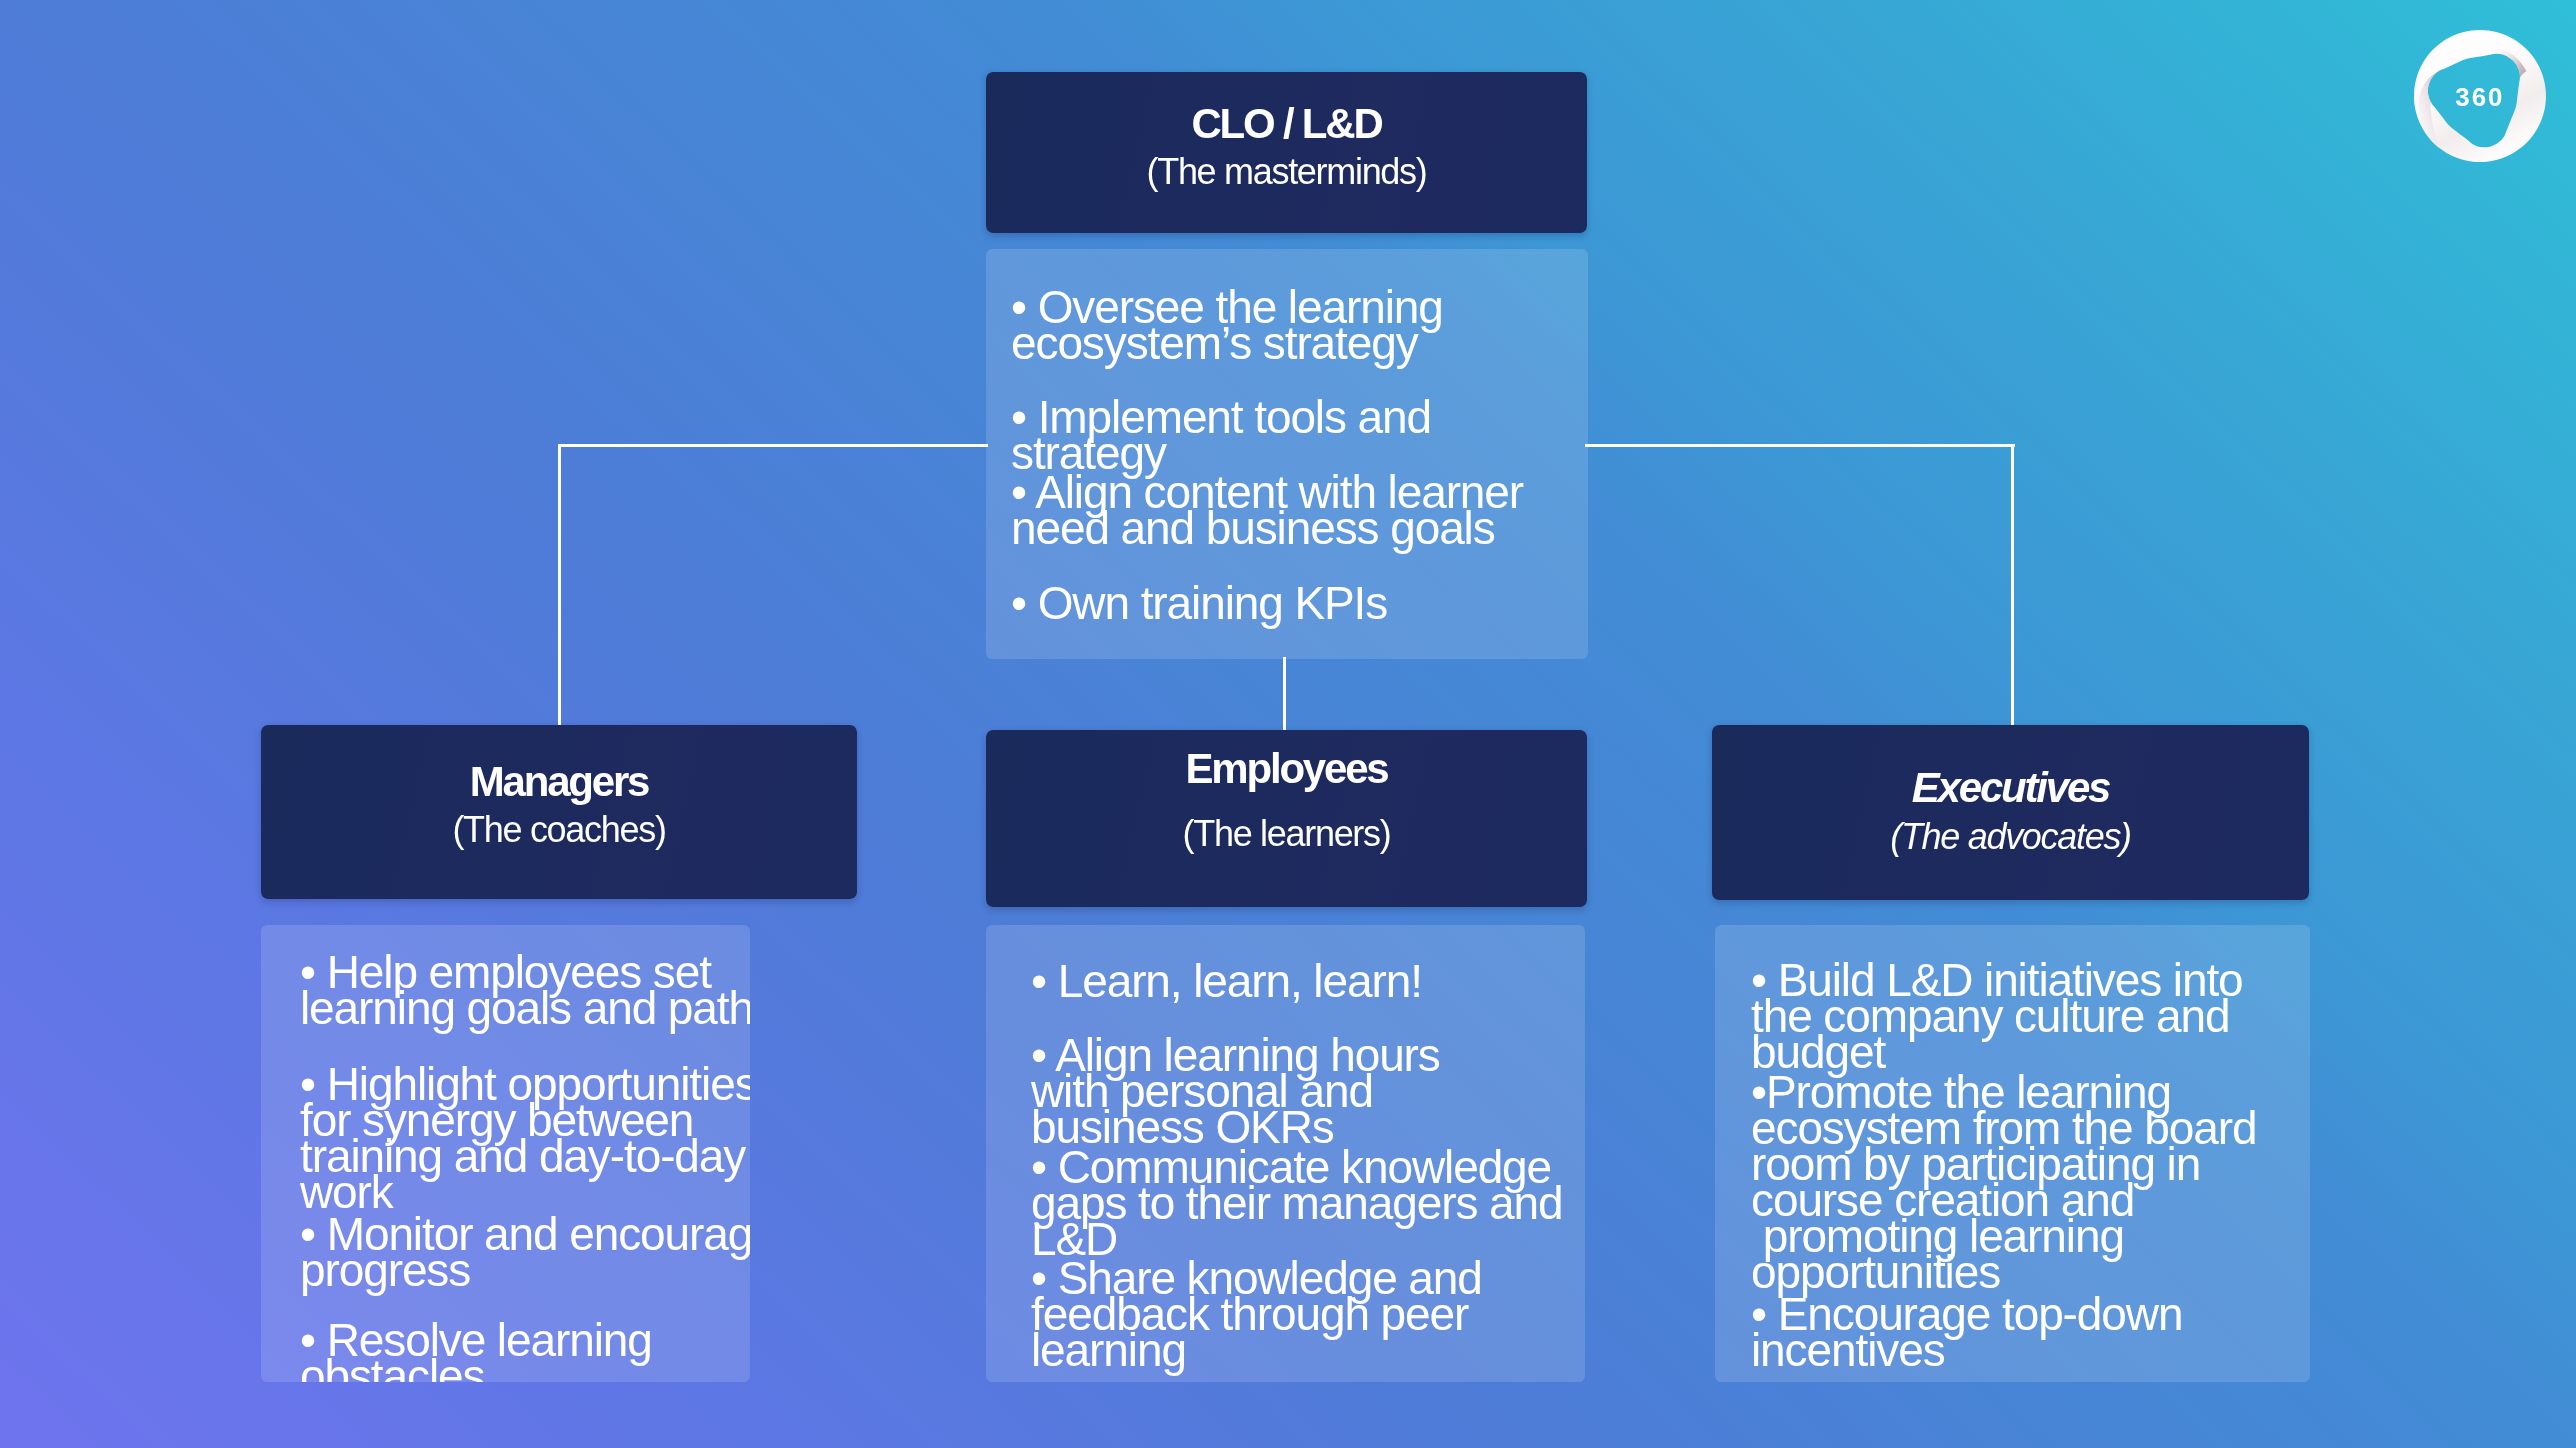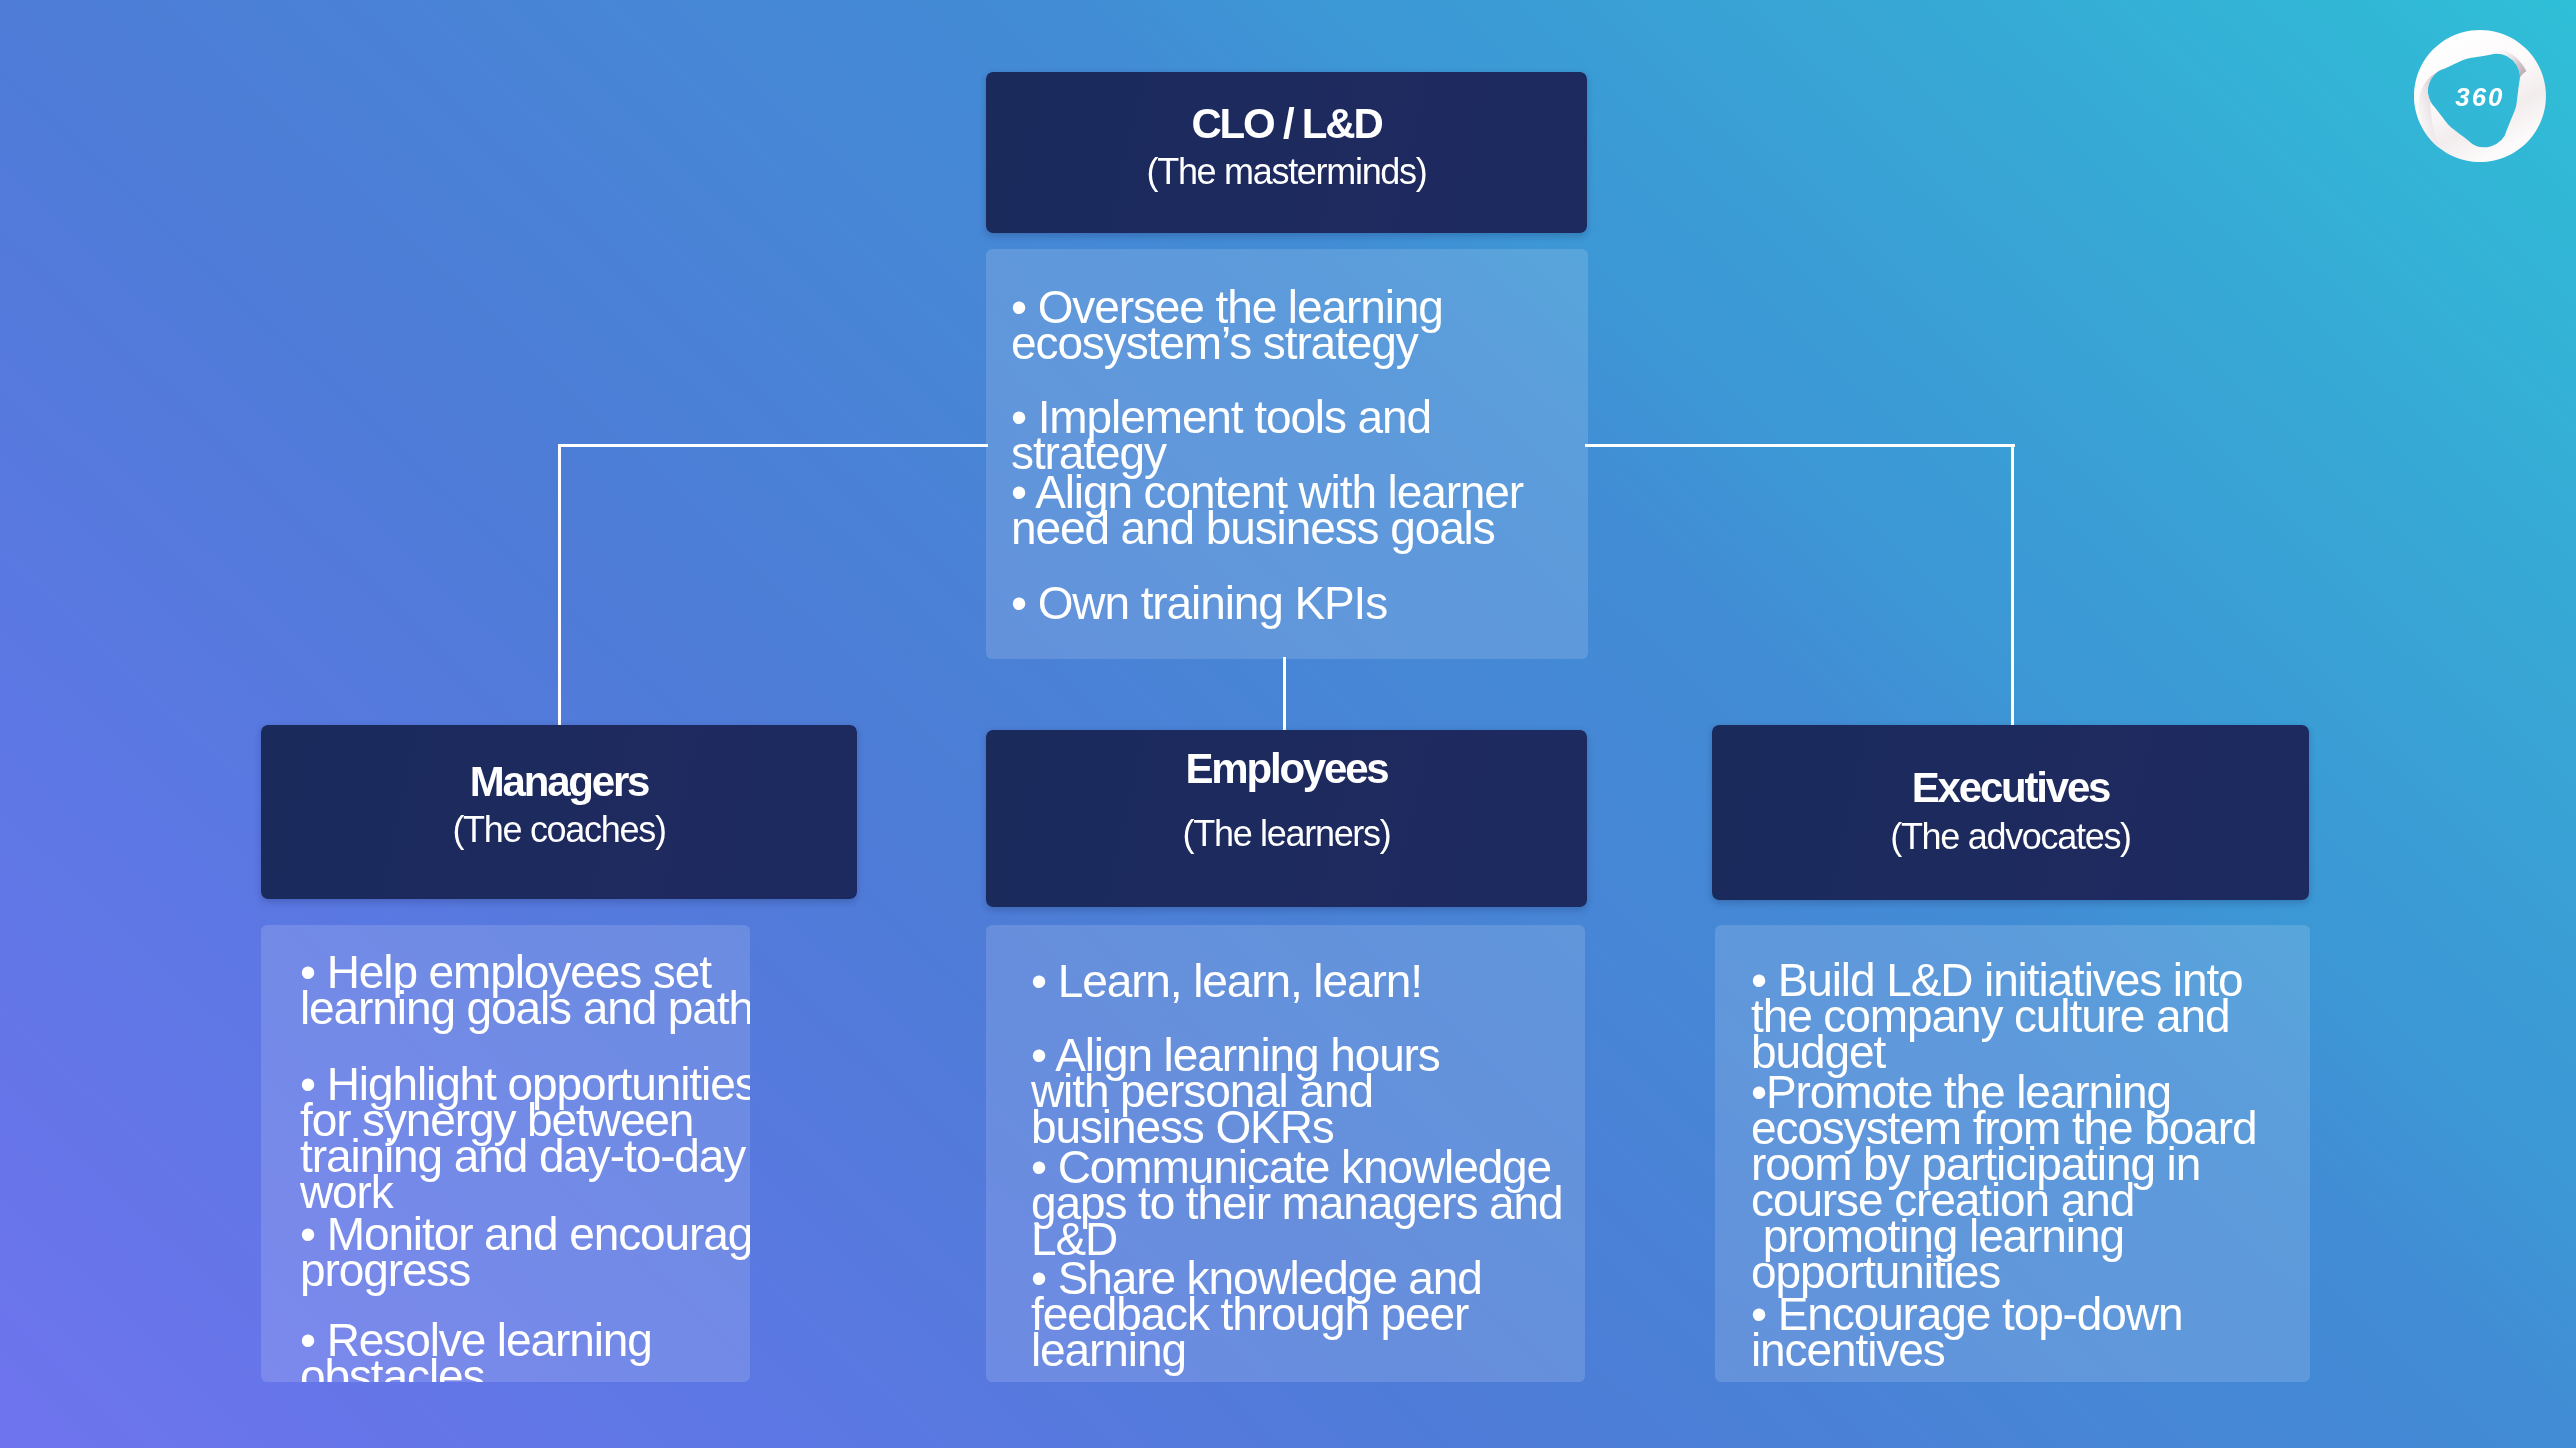--- a/index.html
+++ b/index.html
@@ -30,21 +30,21 @@
   .hbox .ttl{font-weight:bold;font-size:42px;line-height:45px;letter-spacing:-2.2px;}
   .hbox .sub{font-weight:normal;font-size:36px;line-height:45px;letter-spacing:-1.3px;}
 
   
   .bbox{position:absolute;border-radius:6.3px;
         background:rgba(255,255,255,0.14);
         color:#ffffff;overflow:hidden;}
   .bbox p{margin:0;position:absolute;font-size:46px;line-height:36px;letter-spacing:-1.1px;}
 
   
-  #logo{position:absolute;font-style:italic;}
+  #logo{position:absolute;}
 </style>
 </head>
 <body>
 
 <div id="slide">
   <div class="bg"></div>
 
   <div class="line" style="left:558px;top:444px;width:430px;height:3.1px;"></div>
   <div class="line" style="left:558px;top:444px;width:3.1px;height:283px;"></div>
   <div class="line" style="left:1585px;top:444px;width:430px;height:3.1px;"></div>
@@ -77,21 +77,21 @@
     <div class="ttl" style="top:16px">Employees</div>
     <div class="sub" style="top:81px">(The learners)</div>
   </div>
   <div class="bbox" style="left:986px;top:925px;width:599px;height:457px;">
     <p style="left:45px;top:38px;width:519px;">• Learn, learn, learn!</p>
     <p style="left:45px;top:112px;width:474px;">• Align learning hours with personal and business OKRs</p>
     <p style="left:45px;top:224px;width:537px;">• Communicate knowledge gaps to their managers and L&amp;D</p>
     <p style="left:45px;top:335px;width:515px;">• Share knowledge and feedback through peer learning</p>
   </div>
 
-  <div class="hbox" style="left:1712px;top:725px;width:597px;height:175px;">
+  <div class="hbox" style="left:1712px;top:725px;width:597px;height:175px;font-style:italic;">
     <div class="ttl" style="top:40px">Executives</div>
     <div class="sub" style="top:89px">(The advocates)</div>
   </div>
   <div class="bbox" style="left:1715px;top:925px;width:595px;height:457px;">
     <p style="left:36px;top:37px;width:510px;">• Build L&amp;D initiatives into the company culture and budget</p>
     <p style="left:36px;top:149px;width:537px;">•Promote the learning ecosystem from the board room by participating in course creation and &nbsp;promoting learning opportunities</p>
     <p style="left:36px;top:371px;width:537px;">• Encourage top-down incentives</p>
   </div>
 
   <div id="logo" style="left:2414px;top:29.5px;width:132px;height:132px;">

